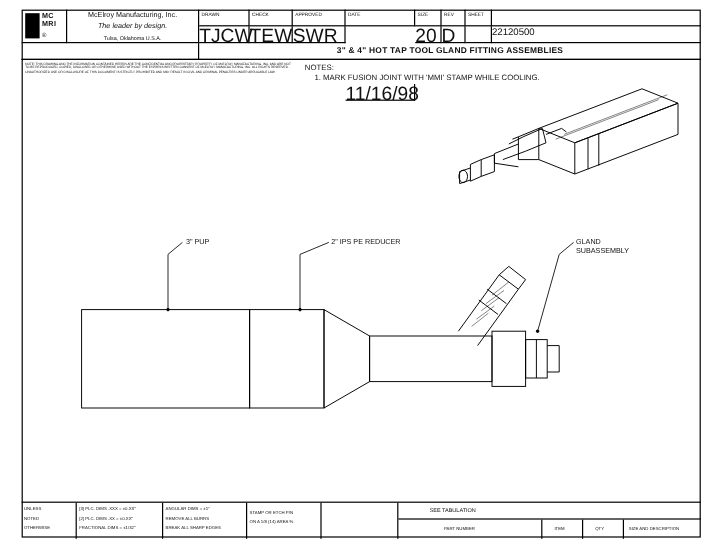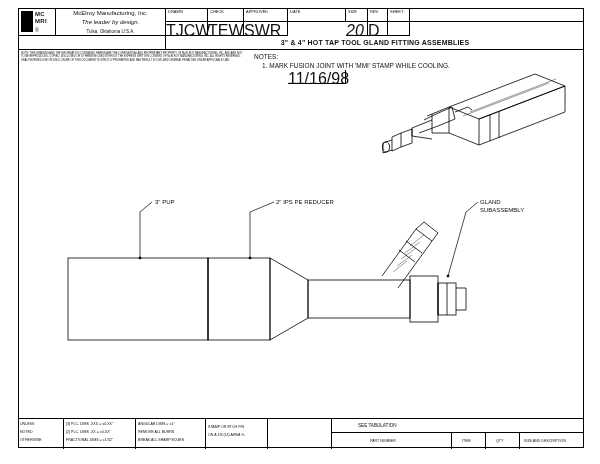--- a/index.html
+++ b/index.html
@@ -93,28 +93,31 @@
     </div>
     <div class="cell2" style="left:190px;width:36px;">
       <div class="val">TEW</div>
     </div>
     <div class="cell2" style="left:226px;width:44px;">
       <div class="val">SWR</div>
     </div>
     <div class="cell2" style="left:270px;width:58px;margin-top:48px;">
       <div class="val">11/16/98</div>
     </div>
-    <div class="cell2" style="left:328px;width:22px;font-style:italic;">
+    <div class="cell2" style="left:328px;width:22px;">
       <div class="val">20</div>
     </div>
     <div class="cell2" style="left:350px;width:20px;">
       <div class="val">D</div>
     </div>
     <div class="cell2" style="left:370px;width:22px;">
       <div class="val"></div>
+    </div>
+    <div class="cell2" style="left:392px;width:174px;border-right:none;">
+      <div class="val" style="text-align:left;left:8px;font-size:8px;">22120500</div>
     </div>
 
     <div class="notesblk"></div>
     <div class="title">3" &amp; 4" HOT TAP TOOL GLAND FITTING ASSEMBLIES</div>
   </div>
 
   <div class="legal">NOTE: THIS DRAWING AND THE INFORMATION CONTAINED HEREIN ARE THE CONFIDENTIAL AND PROPRIETARY PROPERTY OF McELROY MANUFACTURING, INC. AND ARE NOT TO BE REPRODUCED, COPIED, DISCLOSED OR OTHERWISE USED WITHOUT THE EXPRESS WRITTEN CONSENT OF McELROY MANUFACTURING, INC. ALL RIGHTS RESERVED. UNAUTHORIZED USE OR DISCLOSURE OF THIS DOCUMENT IS STRICTLY PROHIBITED AND MAY RESULT IN CIVIL AND CRIMINAL PENALTIES UNDER APPLICABLE LAW.</div>
 
   <div class="notes">
     <div class="h">NOTES:</div>

